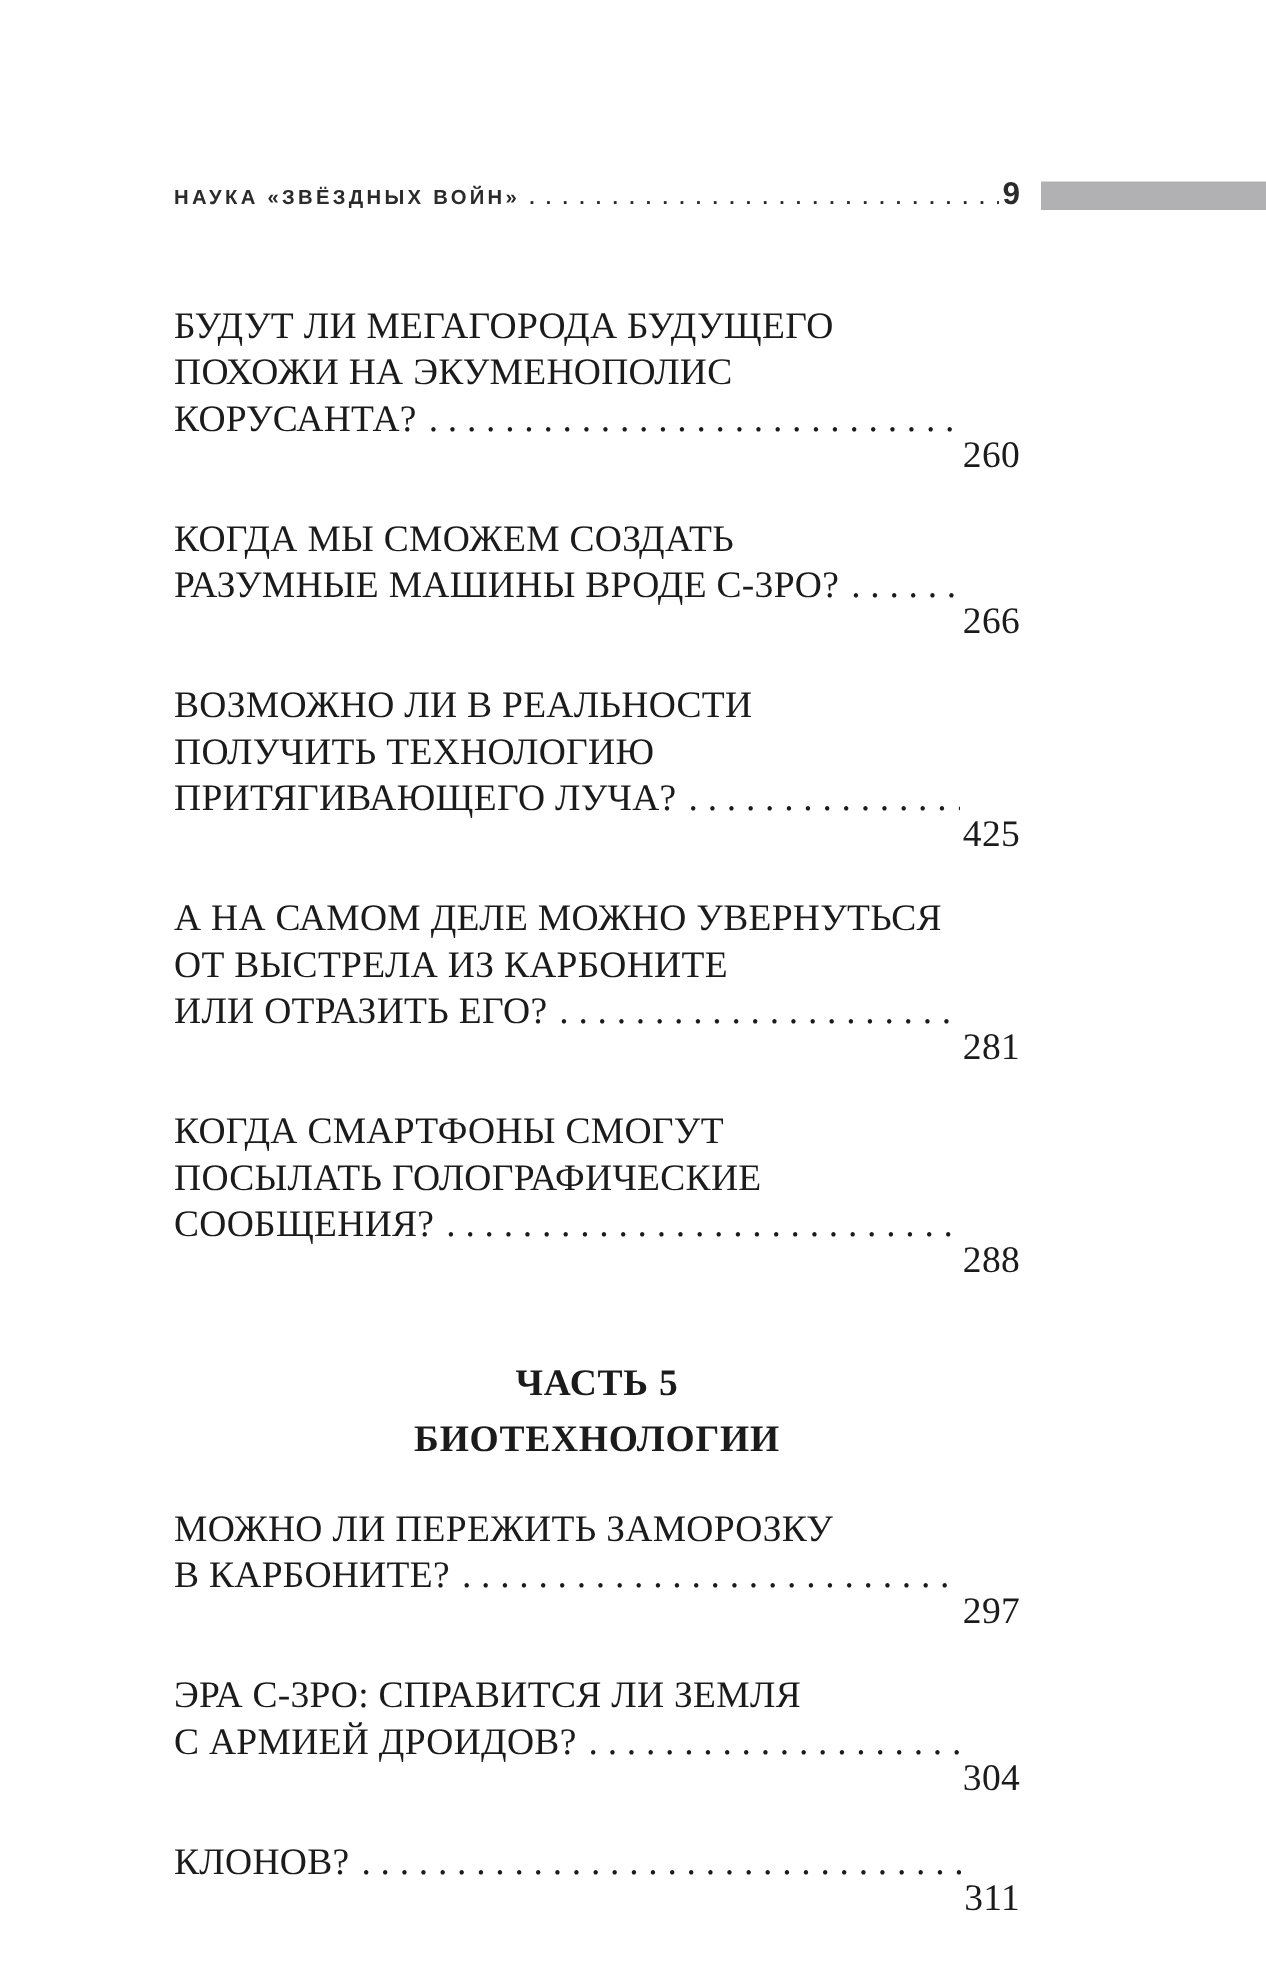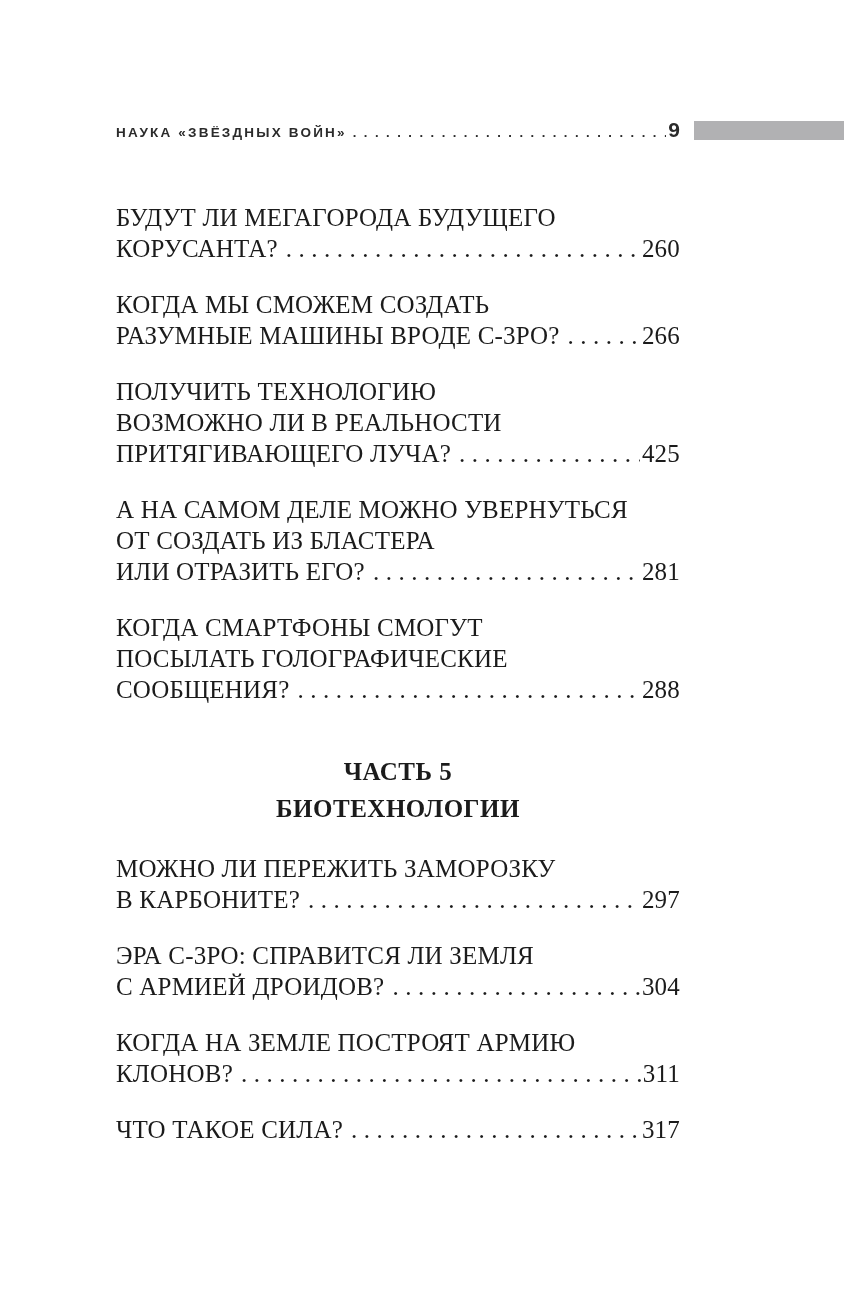--- a/index.html
+++ b/index.html
@@ -45,21 +45,21 @@
   }
   .entry { margin-bottom: 25px; }
   .line { white-space: nowrap; }
   .line.last { display: flex; align-items: flex-start; }
   .line-text { white-space: nowrap; }
   .leader { flex: 1; overflow: hidden; white-space: nowrap; margin: 0 2px 0 8px; }
   .leader::after {
     content: "................................................................................";
     letter-spacing: 6.5px;
   }
-  .page-num { white-space: nowrap; }
+  .page-num { white-space: nowrap; margin-top: 24px; }
 
   .part { text-align: center; font-weight: 700; margin: 48px 0 26px 0; }
   .part-label, .part-title { line-height: 37px; letter-spacing: 0.5px; text-align: center; }
 </style>
 </head>
 <body>
 
 <div class="page">
 
   <header class="header">
@@ -67,46 +67,47 @@
       <span class="header-title">НАУКА «ЗВЁЗДНЫХ ВОЙН»</span>
       <span class="header-leader"></span>
       <span class="header-page">9</span>
     </div>
     <div class="header-bar" style="background: rgb(177, 177, 179);"></div>
   </header>
 
   <section class="toc" id="toc-list">
       <div class="entry">
         <div class="line">БУДУТ ЛИ МЕГАГОРОДА БУДУЩЕГО</div>
+        <div class="line">ПОХОЖИ НА ЭКУМЕНОПОЛИС</div>
         <div class="line last">
           <span class="line-text">КОРУСАНТА?</span>
           <span class="leader"></span>
           <span class="page-num">260</span>
         </div>
       </div>
       <div class="entry">
         <div class="line">КОГДА МЫ СМОЖЕМ СОЗДАТЬ</div>
         <div class="line last">
           <span class="line-text">РАЗУМНЫЕ МАШИНЫ ВРОДЕ C-3PO?</span>
           <span class="leader"></span>
           <span class="page-num">266</span>
         </div>
       </div>
       <div class="entry">
+        <div class="line">ВОЗМОЖНО ЛИ В РЕАЛЬНОСТИ</div>
         <div class="line">ПОЛУЧИТЬ ТЕХНОЛОГИЮ</div>
-        <div class="line">ВОЗМОЖНО ЛИ В РЕАЛЬНОСТИ</div>
         <div class="line last">
           <span class="line-text">ПРИТЯГИВАЮЩЕГО ЛУЧА?</span>
           <span class="leader"></span>
           <span class="page-num">425</span>
         </div>
       </div>
       <div class="entry">
         <div class="line">А НА САМОМ ДЕЛЕ МОЖНО УВЕРНУТЬСЯ</div>
-        <div class="line">ОТ СОЗДАТЬ ИЗ БЛАСТЕРА</div>
+        <div class="line">ОТ ВЫСТРЕЛА ИЗ КАРБОНИТЕ</div>
         <div class="line last">
           <span class="line-text">ИЛИ ОТРАЗИТЬ ЕГО?</span>
           <span class="leader"></span>
           <span class="page-num">281</span>
         </div>
       </div>
       <div class="entry">
         <div class="line">КОГДА СМАРТФОНЫ СМОГУТ</div>
         <div class="line">ПОСЫЛАТЬ ГОЛОГРАФИЧЕСКИЕ</div>
         <div class="line last">
@@ -129,21 +130,20 @@
       </div>
       <div class="entry">
         <div class="line">ЭРА C-3PO: СПРАВИТСЯ ЛИ ЗЕМЛЯ</div>
         <div class="line last">
           <span class="line-text">С АРМИЕЙ ДРОИДОВ?</span>
           <span class="leader"></span>
           <span class="page-num">304</span>
         </div>
       </div>
       <div class="entry">
-        <div class="line">КОГДА НА ЗЕМЛЕ ПОСТРОЯТ АРМИЮ</div>
         <div class="line last">
           <span class="line-text">КЛОНОВ?</span>
           <span class="leader"></span>
           <span class="page-num">311</span>
         </div>
       </div>
       <div class="entry">
         <div class="line last">
           <span class="line-text">ЧТО ТАКОЕ СИЛА?</span>
           <span class="leader"></span>

